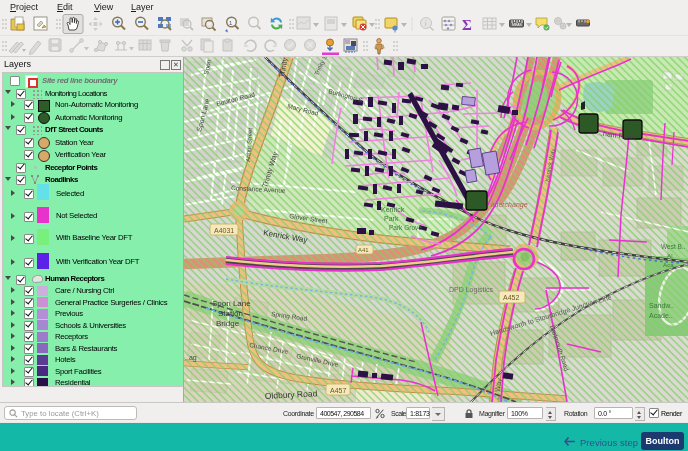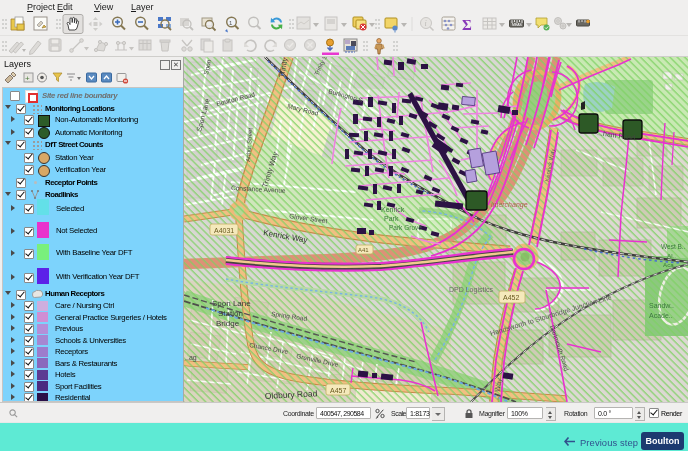--- a/index.html
+++ b/index.html
@@ -2,35 +2,35 @@
 <html><head><meta charset="utf-8"><style>
 html,body{margin:0;padding:0;}
 body{width:688px;height:451px;font-family:"Liberation Sans",sans-serif;background:#fff;overflow:hidden;position:relative;}
 .menubar{position:absolute;left:0;top:0;width:688px;height:14px;background:#f0efee;font-size:9px;color:#1a1a1a;}
 .menubar span{position:absolute;top:2px;}
 .toolbar1{position:absolute;left:0;top:14px;width:688px;height:21px;background:#f0efee;border-bottom:1px solid #e3e2e0;}
 .toolbar2{position:absolute;left:0;top:36px;width:688px;height:20px;background:#f0efee;border-bottom:1px solid #cfcecb;}
 .panel{position:absolute;left:0;top:57px;width:183px;height:345px;background:#f0efee;}
 .mapwrap{position:absolute;left:183px;top:57px;width:505px;height:345px;background:#dcdbd6;border-left:1px solid #a9a8a5;box-sizing:border-box;overflow:hidden;}
 .statusbar{position:absolute;left:0;top:402px;width:688px;height:20px;background:#f0efee;border-top:1px solid #c9c8c6;font-size:7.5px;color:#222;}
-.bottombar{position:absolute;left:0;top:422px;width:688px;height:29px;background:#5eead4;border-top:1px solid #e8e8e8;}
+.bottombar{position:absolute;left:0;top:422px;width:688px;height:29px;background:#14b8a6;border-top:1px solid #e8e8e8;}
 .drop{position:absolute;top:9px;width:0;height:0;border-left:3px solid transparent;border-right:3px solid transparent;border-top:3.5px solid #6a6a6a;}
 .treetxt{position:absolute;font-size:7.8px;color:#000;white-space:nowrap;letter-spacing:-0.3px;}
 .cb{position:absolute;width:8px;height:8px;background:#fff;border:1px solid #8a8a8a;border-radius:1px;}
 .cb.c:after{content:"";position:absolute;left:1.5px;top:-1.5px;width:3px;height:6px;border:solid #111;border-width:0 1.5px 1.5px 0;transform:rotate(40deg);}
 .exp{position:absolute;width:0;height:0;}
 .exp.open{border-left:3.5px solid transparent;border-right:3.5px solid transparent;border-top:4.5px solid #4a4a4a;}
 .exp.closed{border-top:3.5px solid transparent;border-bottom:3.5px solid transparent;border-left:4.5px solid #4a4a4a;}
 .sw{position:absolute;}
 .statbox{position:absolute;top:5px;height:11px;background:#fff;border:1px solid #b5b4b2;border-radius:1px;font-size:7px;color:#111;padding:0 3px;line-height:11px;box-sizing:border-box;letter-spacing:-0.3px;}
 .statlbl{position:absolute;top:7px;font-size:7px;letter-spacing:-0.35px;}
 </style></head>
 <body>
 <div class="menubar">
- <span style="left:27px"><u style="text-decoration-thickness:0.5px">P</u>roject</span>
+ <span style="left:10px"><u style="text-decoration-thickness:0.5px">P</u>roject</span>
     <span style="left:57px"><u style="text-decoration-thickness:0.5px">E</u>dit</span>
     <span style="left:94px"><u style="text-decoration-thickness:0.5px">V</u>iew</span>
     <span style="left:131px"><u style="text-decoration-thickness:0.5px">L</u>ayer</span>
 </div>
 <div class="toolbar1" id="tb1">
 <svg width="688" height="21" viewBox="0 0 688 21">
  <g fill="#c9c8c6">
         <circle cx="3" cy="6" r="1"></circle>
         <circle cx="6" cy="6" r="1"></circle>
         <circle cx="3" cy="10" r="1"></circle>
@@ -368,41 +368,41 @@
         <rect x="0.5" y="2" width="10" height="9" rx="1" fill="#5a8ac0" stroke="#3a6aa0"></rect>
         <path d="M3 8 l2.5 -3 2.5 3" stroke="#fff" fill="none" stroke-width="1.3"></path>
       </g>
   <g transform="translate(112,0)">
         <rect x="1" y="2.5" width="9" height="8" rx="1" fill="#f2f0ec" stroke="#999"></rect>
         <circle cx="9.5" cy="10" r="2.6" fill="#d04a3a"></circle>
         <rect x="8" y="9.4" width="3" height="1.2" fill="#fff"></rect>
       </g>
  </svg>
 
- <div style="position:absolute;left:2px;top:30px;width:216px;height:315px;background:#7dd3fc;border:1px solid #c6c5c3;box-sizing:border-box;overflow:hidden" id="tree">
+ <div style="position:absolute;left:2px;top:15px;width:216px;height:315px;background:#86efac;border:1px solid #c6c5c3;box-sizing:border-box;overflow:hidden" id="tree">
 
   <div style="position:absolute;right:0px;top:0px;width:11px;height:313px;background:#f2f1f0;border-left:1px solid #ddd"></div>
   <div style="position:absolute;right:0px;top:0px;width:11px;height:11px;background:#eceae8;border:0;text-align:center">
         <div style="margin:4px auto 0;width:0;height:0;border-left:3px solid transparent;border-right:3px solid transparent;border-bottom:4px solid #555"></div>
       </div>
   <div style="position:absolute;right:0px;bottom:0px;width:11px;height:11px;background:#eceae8;text-align:center">
         <div style="margin:4px auto 0;width:0;height:0;border-left:3px solid transparent;border-right:3px solid transparent;border-top:4px solid #555"></div>
       </div>
   <div style="position:absolute;right:1px;top:12px;width:9px;height:150px;background:#d8d6d4;border-radius:4px"></div>
 
   <div class="cb" style="left:7px;top:3px"></div>
   <div style="position:absolute;left:22px;top:2px;width:11px;height:11px;background:#fff;border:1px solid #e0e0e0">
         <div style="position:absolute;left:1.5px;top:1.5px;width:6px;height:6px;border:2px solid #e03030"></div>
       </div>
   <div class="treetxt" style="left:39px;top:3px;font-style:italic;color:#6f6f6f;font-weight:bold">Site red line boundary</div>
 
   <div class="exp open" style="left:2px;top:17px"></div>
   <div class="cb c" style="left:13px;top:16px"></div>
   <div style="position:absolute;left:29px;top:16px;width:10px;height:10px;background:radial-gradient(circle,#9a9a9a 0.8px,transparent 1px);background-size:4px 4px"></div>
-  <div class="treetxt" style="left:42px;top:16px;font-weight:bold;letter-spacing:-0.5px">Monitoring Locations</div>
+  <div class="treetxt" style="left:42px;top:16px;font-weight:normal;letter-spacing:-0.5px">Monitoring Locations</div>
 
   <div class="exp closed" style="left:8px;top:28px"></div>
   <div class="cb c" style="left:21px;top:27px"></div>
   <div class="sw" style="left:35px;top:26.5px;width:10px;height:10px;background:#2d5c28;border:1px solid #111"></div>
   <div class="treetxt" style="left:52px;top:27px">Non-Automatic Monitoring</div>
 
   <div class="exp closed" style="left:8px;top:40.5px"></div>
   <div class="cb c" style="left:21px;top:39.5px"></div>
   <div class="sw" style="left:35px;top:39px;width:10px;height:10px;background:#2d5c28;border:1px solid #111;border-radius:50%"></div>
   <div class="treetxt" style="left:52px;top:39.5px">Automatic Monitoring</div>
@@ -458,21 +458,21 @@
       </svg>
   <div class="treetxt" style="left:42px;top:201px;font-weight:bold;letter-spacing:-0.5px">Human Receptors</div>
 
   <div class="exp closed" style="left:8px;top:214px"></div>
       <div class="cb c" style="left:21px;top:213px"></div>
   <div class="sw" style="left:34px;top:212.5px;width:11px;height:10px;background:#cdaede"></div>
   <div class="treetxt" style="left:52px;top:213px">Care / Nursing Ctrl</div>
   <div class="exp closed" style="left:8px;top:225.5px"></div>
       <div class="cb c" style="left:21px;top:224.5px"></div>
   <div class="sw" style="left:34px;top:224px;width:11px;height:10px;background:#cf8fd4"></div>
-  <div class="treetxt" style="left:52px;top:224.5px">General Practice Surgeries / Hotels</div>
+  <div class="treetxt" style="left:52px;top:224.5px">General Practice Surgeries / Clinics</div>
   <div class="exp closed" style="left:8px;top:237px"></div>
       <div class="cb c" style="left:21px;top:236px"></div>
   <div class="sw" style="left:34px;top:235.5px;width:11px;height:10px;background:#b48fd8"></div>
   <div class="treetxt" style="left:52px;top:236px">Previous</div>
   <div class="exp closed" style="left:8px;top:248.5px"></div>
       <div class="cb c" style="left:21px;top:247.5px"></div>
   <div class="sw" style="left:34px;top:247px;width:11px;height:10px;background:#a687d2"></div>
   <div class="treetxt" style="left:52px;top:247.5px">Schools &amp; Universities</div>
   <div class="exp closed" style="left:8px;top:260px"></div>
       <div class="cb c" style="left:21px;top:259px"></div>
@@ -927,20 +927,21 @@
 <rect x="325" y="384" width="24" height="11" rx="2" fill="#f5e9bb" stroke="#c2ae62" stroke-width="0.8"></rect>
         <text x="329" y="392.5">A457</text>
 <rect x="498" y="291" width="26" height="12" rx="2" fill="#f5e9bb" stroke="#c2ae62" stroke-width="0.8"></rect>
         <text x="502" y="300">A452</text>
 <rect x="355" y="245" width="17" height="9" rx="2" fill="#f5e9bb" stroke="#c2ae62" stroke-width="0.8"></rect>
         <text x="357" y="252" font-size="6">A41</text>
 </g>
 </svg>
 </div>
 <div class="statusbar">
+ <div style="position:absolute;left:4px;top:3px;width:115px;height:12px;background:#fff;border:1px solid #bbb;border-radius:3px;color:#9a9a9a;font-size:7.8px;line-height:13px;padding-left:16px;">Type to locate (Ctrl+K)</div>
  <svg style="position:absolute;left:9px;top:6px" width="9" height="9" viewBox="0 0 10 10">
       <circle cx="4" cy="4" r="3" fill="none" stroke="#999" stroke-width="1.2"></circle>
       <line x1="6.2" y1="6.2" x2="9" y2="9" stroke="#999" stroke-width="1.2"></line>
     </svg>
  <span class="statlbl" style="left:283px">Coordinate</span>
  <div class="statbox" style="left:316px;top:4px;width:55px;height:12px;line-height:12px;letter-spacing:-0.5px;">400547, 290584</div>
  <svg class="statlbl" style="left:375px;top:5px" width="10" height="11" viewBox="0 0 12 13">
       <circle cx="3" cy="3.5" r="2" fill="none" stroke="#333" stroke-width="1"></circle>
       <circle cx="9" cy="9.5" r="2" fill="none" stroke="#333" stroke-width="1"></circle>
       <line x1="10" y1="2" x2="2" y2="11" stroke="#333" stroke-width="1.1"></line>

